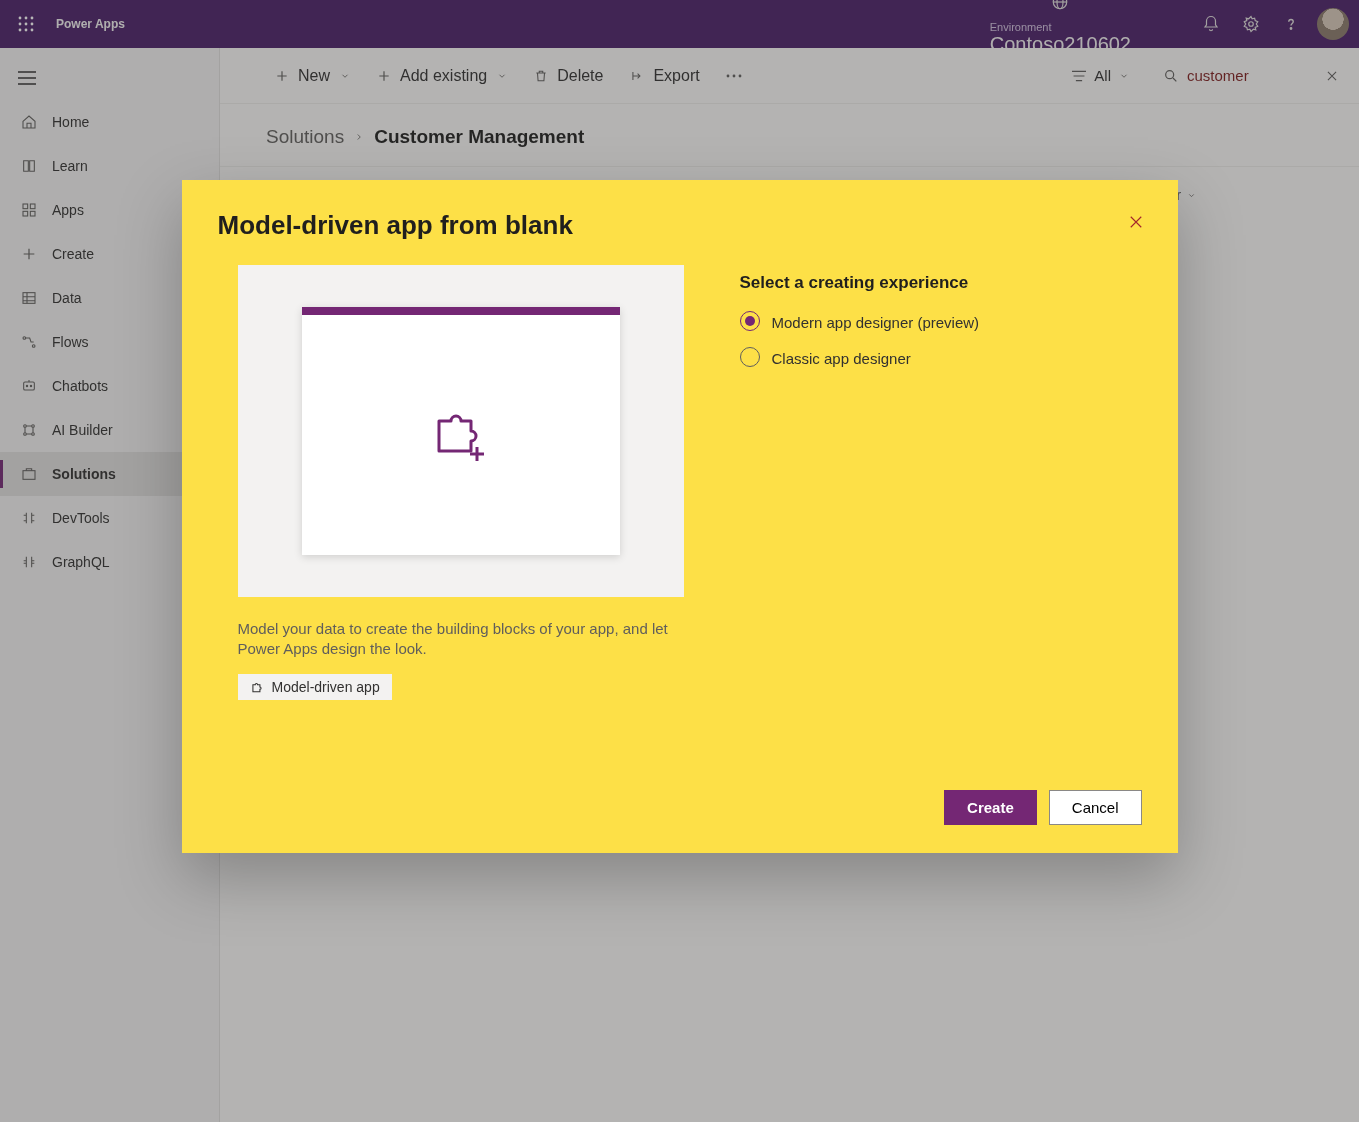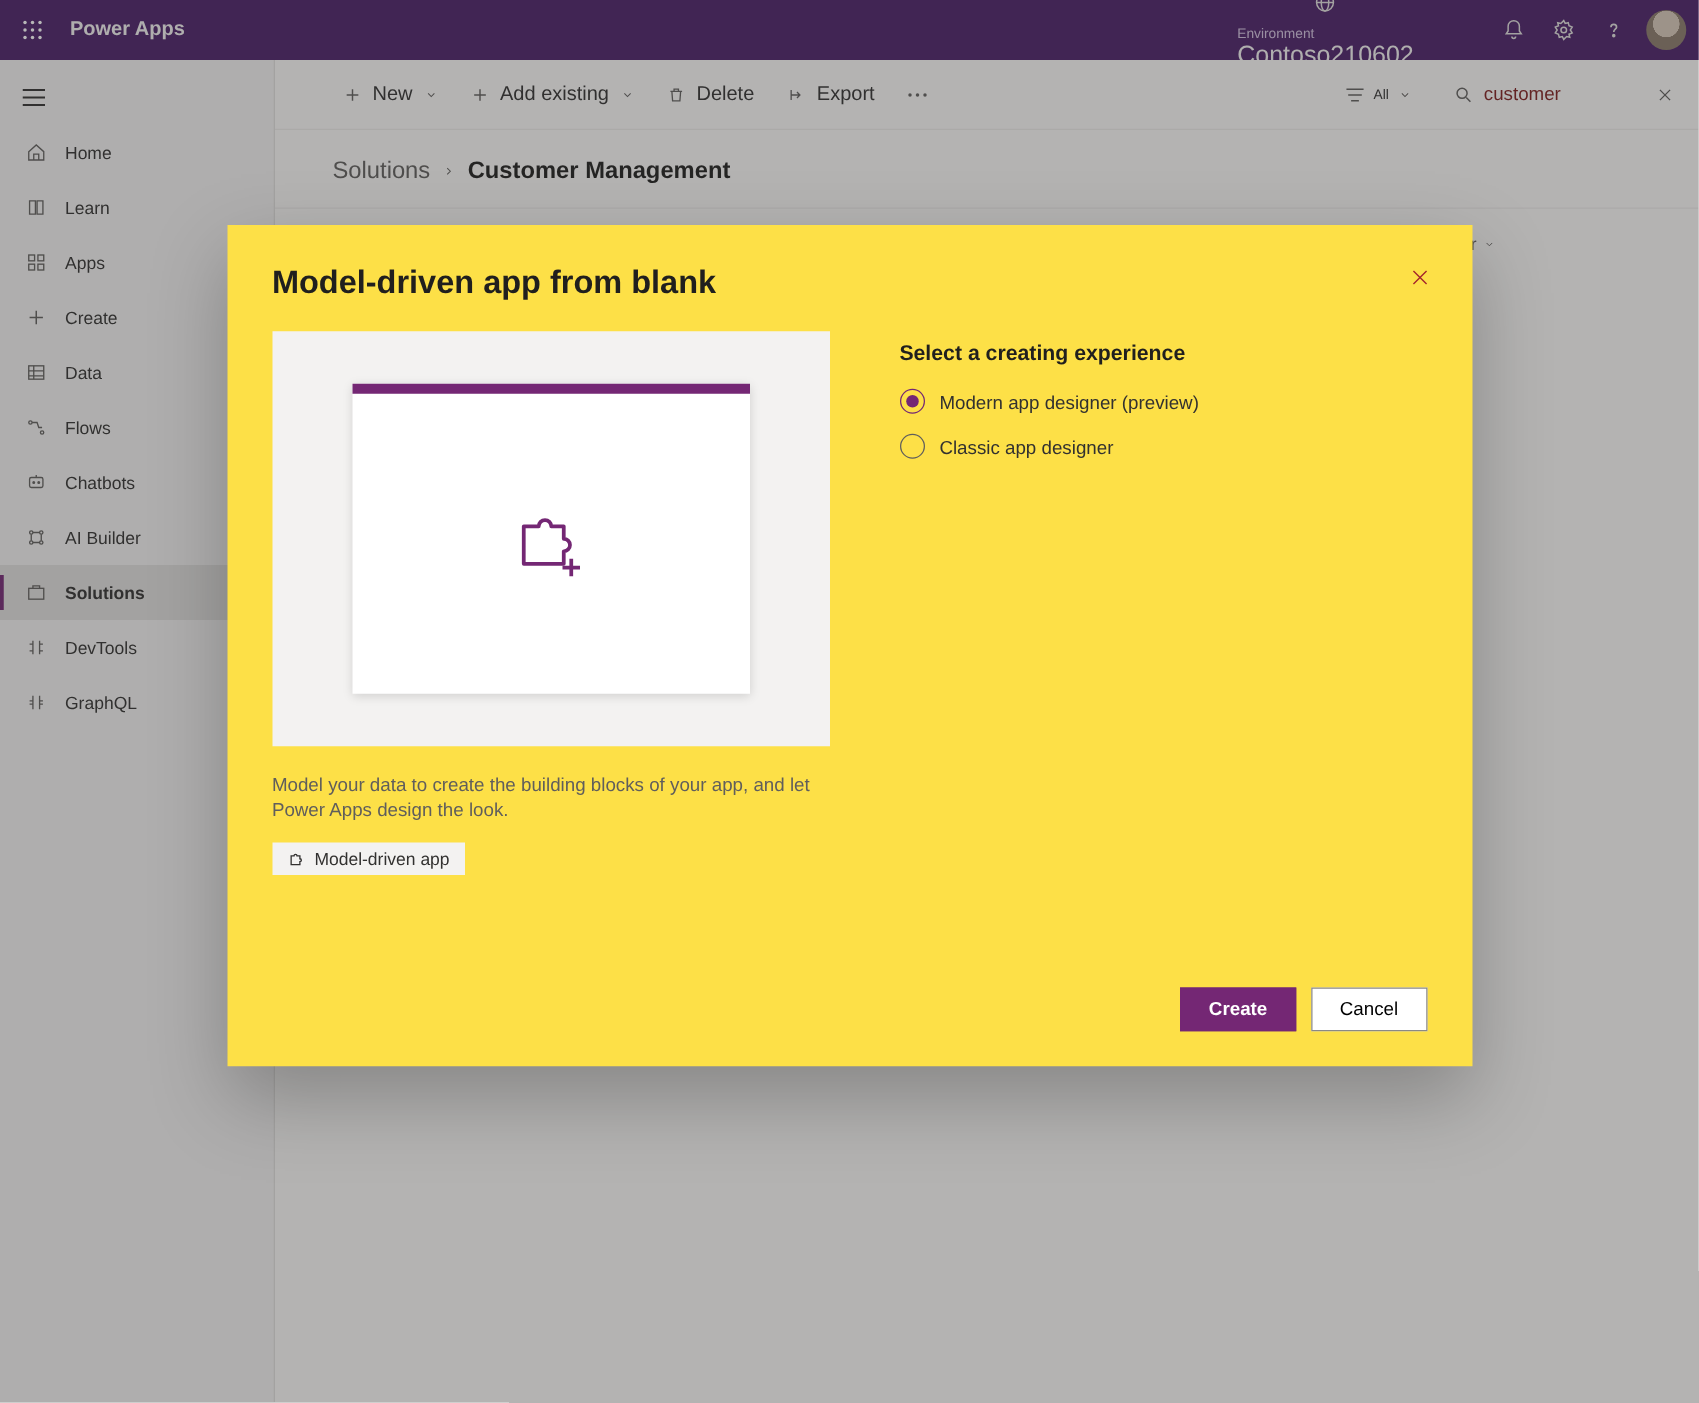--- a/index.html
+++ b/index.html
@@ -23,21 +23,21 @@
     align-items: center;
     padding: 0 10px;
   }
   .waffle {
     width: 32px; height: 32px;
     display: flex; align-items: center; justify-content: center;
     cursor: pointer;
   }
   .waffle svg { display: block; }
   .brand {
-    font-size: 16px;
+    font-size: 12px;
     font-weight: 600;
     margin-left: 14px;
     color: #f3f2f1;
   }
   .top-spacer { flex: 1; }
   .env-block {
     display: flex;
     align-items: center;
     gap: 10px;
     margin-right: 60px;
@@ -127,21 +127,21 @@
     gap: 8px;
     padding: 6px 10px;
     cursor: pointer;
     font-size: 16px;
   }
   .cmd-btn .chev { margin-left: 2px; color:#605e5c; }
   .cmd-icon { width: 16px; height: 16px; display:inline-flex; align-items:center; justify-content:center; color:#605e5c;}
   .cmd-spacer { flex: 1; }
   .filter-pill {
     display:inline-flex; align-items:center; gap:8px;
-    padding:4px 10px; cursor:pointer; font-size:11px;
+    padding:4px 10px; cursor:pointer; font-size:15px;
   }
   .search-box {
     display:inline-flex; align-items:center; gap:8px;
     padding:4px 8px; margin-left:10px;
     color:#605e5c;
   }
   .search-box input {
     border:none; background:transparent; font-size:15px;
     outline:none; width:110px; color:#7f1d1d;
   }
@@ -193,20 +193,21 @@
     display:flex; align-items:center; justify-content:center;
     cursor:pointer;
     color:#a4262c;
   }
   .dlg-body {
     display: flex;
     gap: 56px;
   }
   .preview-col {
     width: 446px;
+    margin-left: 20px;
   }
   .preview-frame {
     width: 446px; height: 332px;
     background: #f3f2f1;
     display:flex; align-items:center; justify-content:center;
     margin-bottom: 22px;
   }
   .preview-card {
     width: 318px; height: 248px;
     background: #fff;

